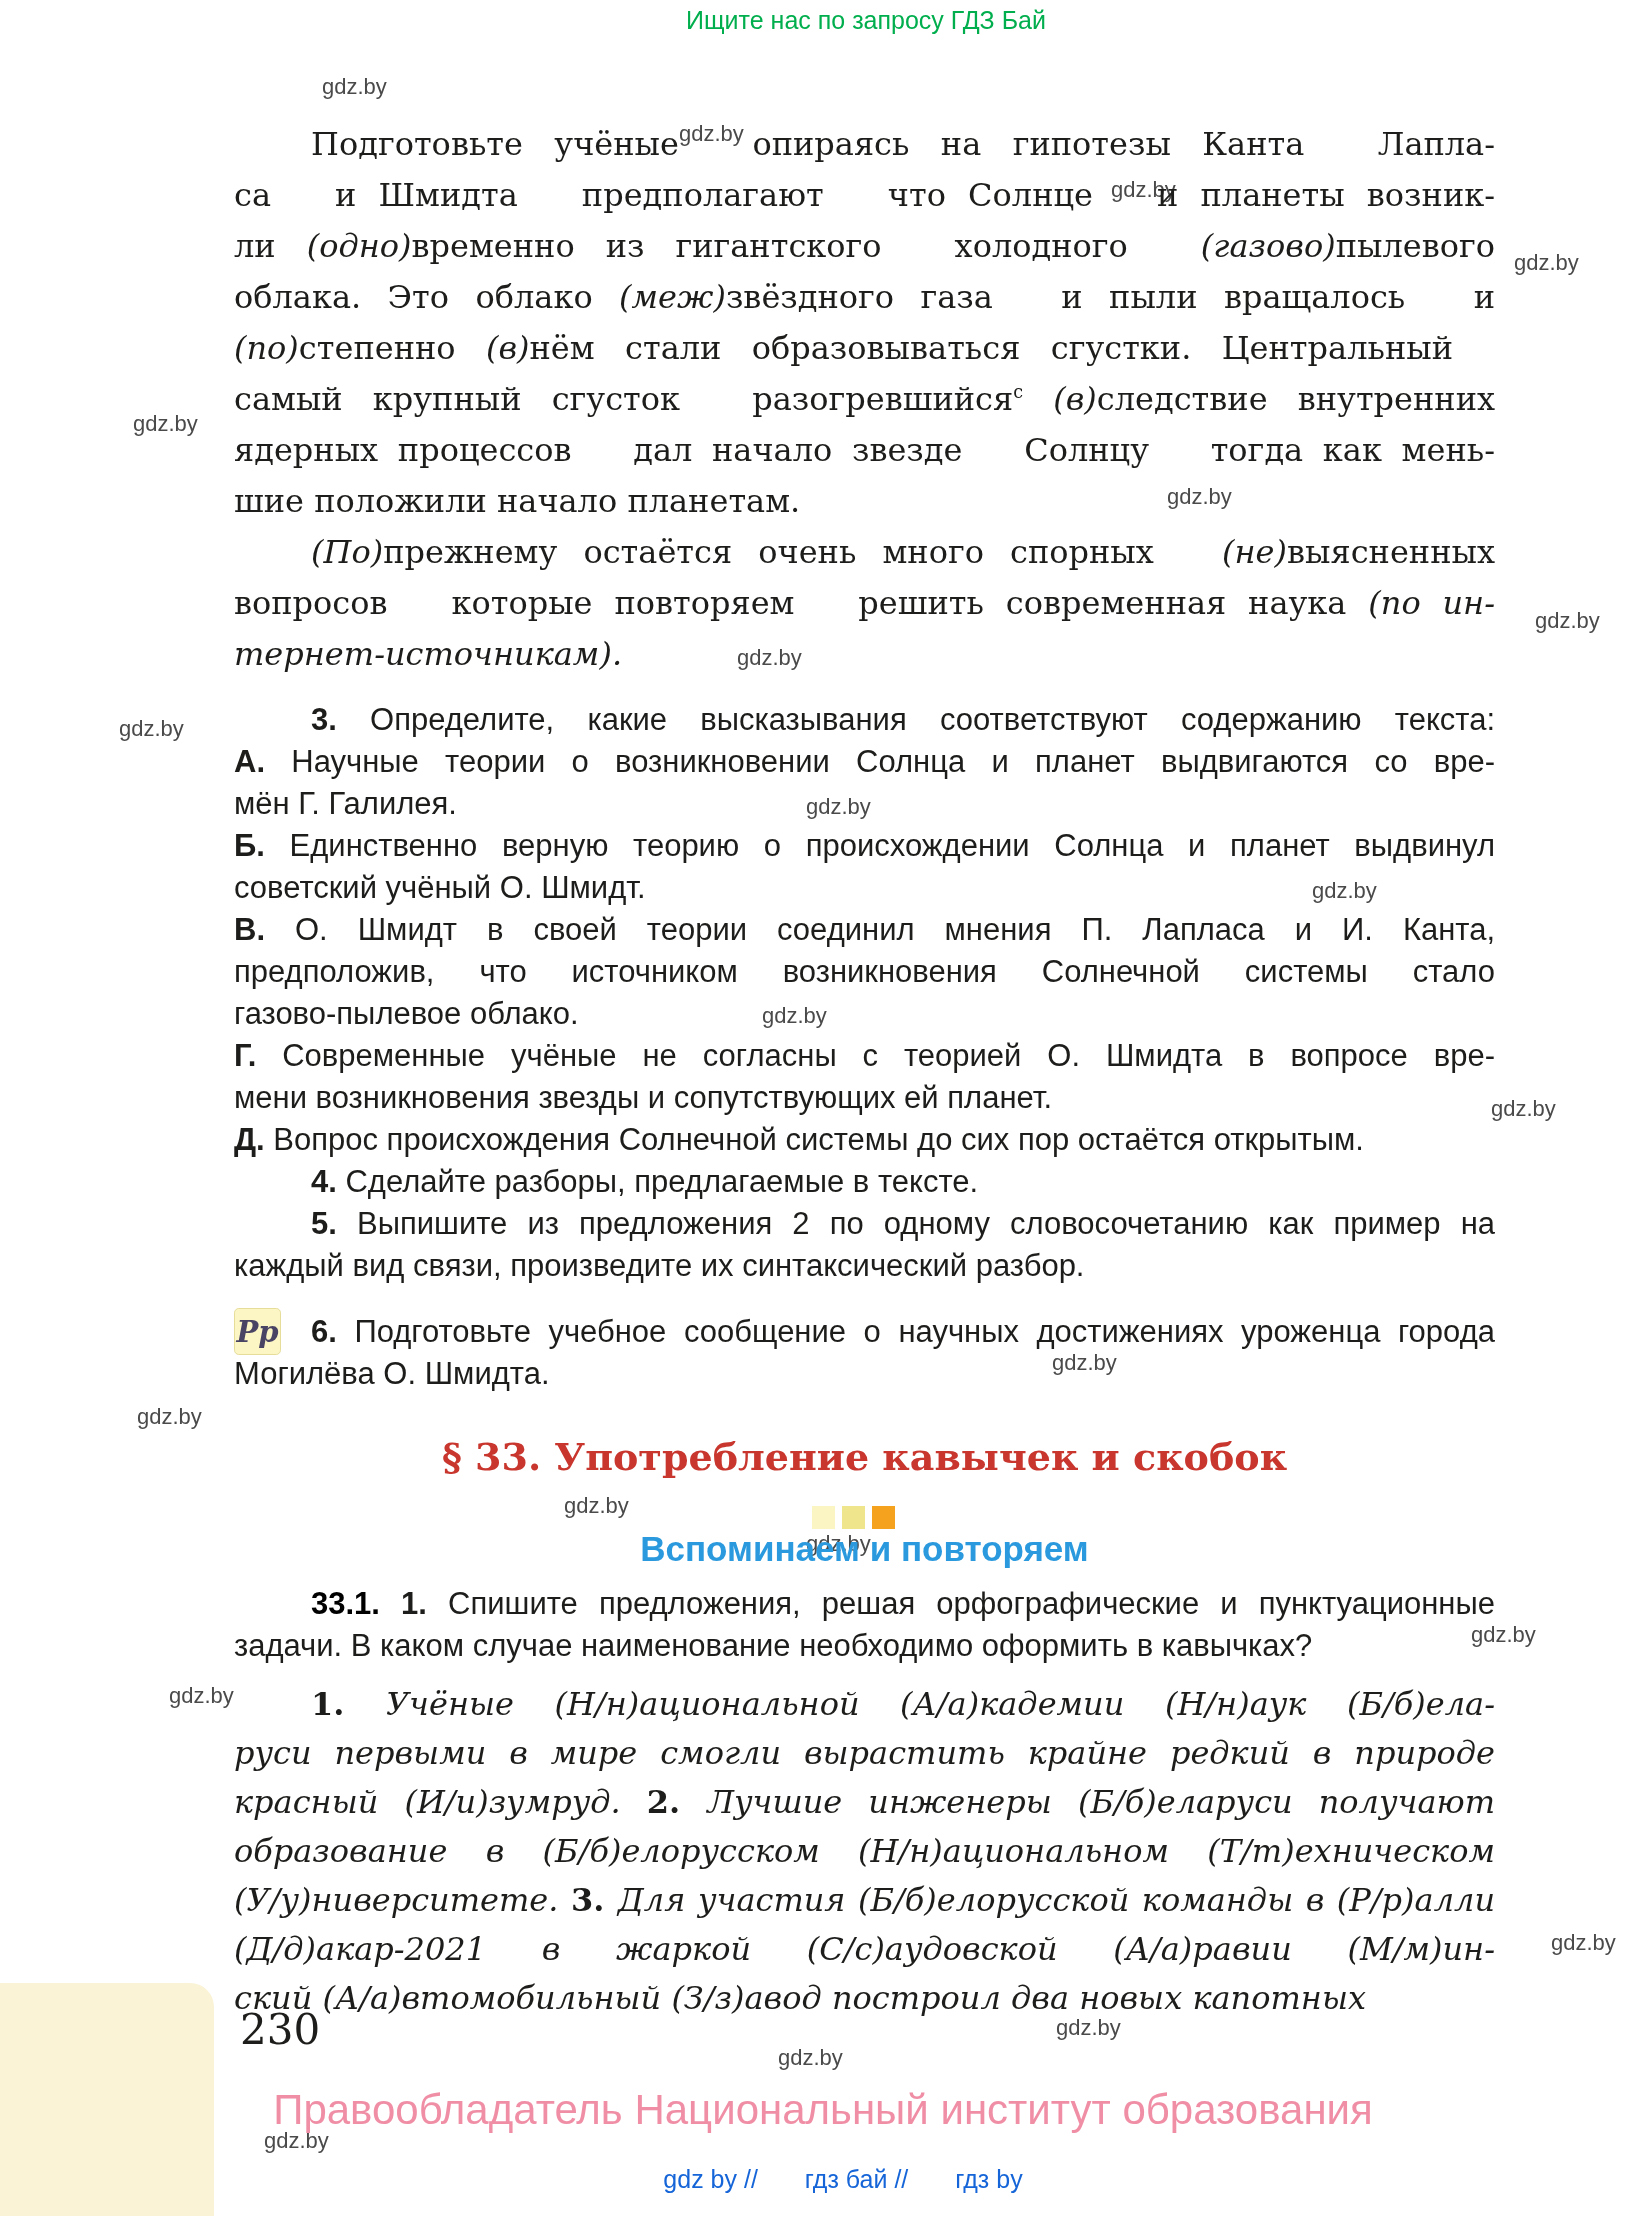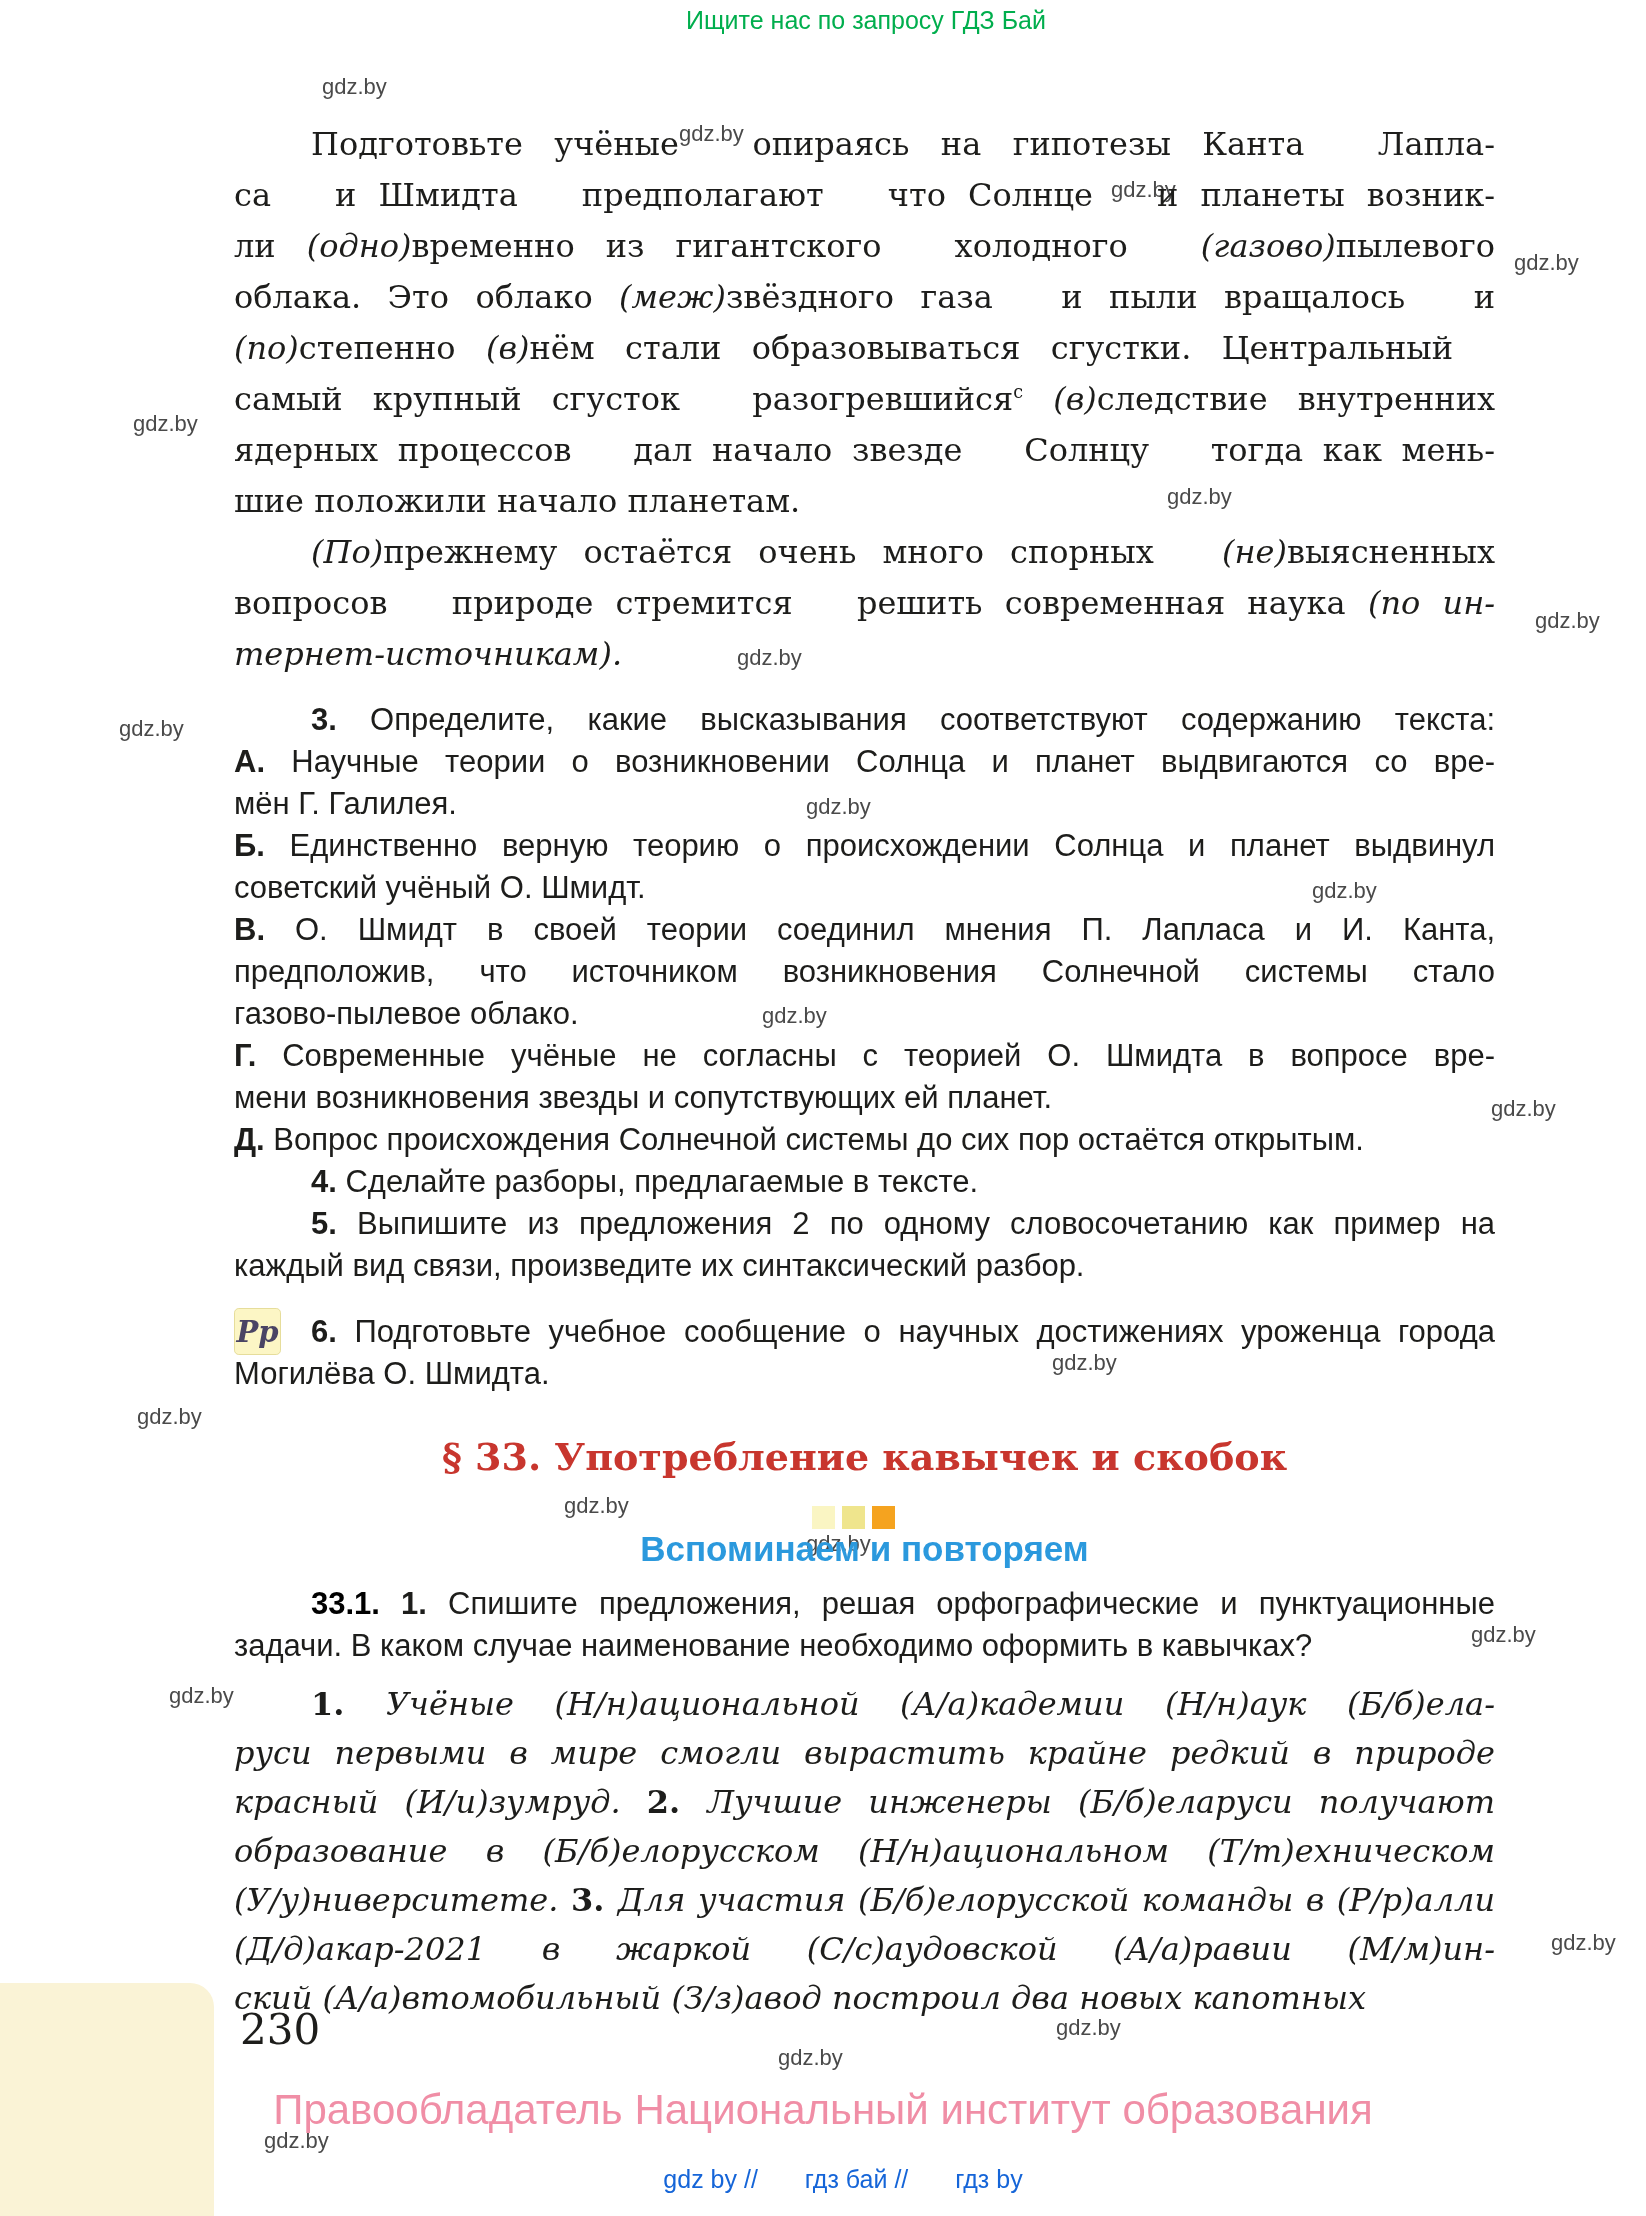--- a/index.html
+++ b/index.html
@@ -96,21 +96,21 @@
         <div class="tline"><span>са</span><span class="gap"></span><span> и Шмидта</span><span class="gap"></span><span> предполагают</span><span class="gap"></span><span> что Солнце</span><span class="gap"></span><span> и планеты возник-</span></div>
         <div class="tline"><span>ли </span><span class="it">(одно)</span><span>временно из гигантского</span><span class="gap"></span><span> холодного</span><span class="gap"></span><span> </span><span class="it">(газово)</span><span>пылевого</span></div>
         <div class="tline"><span>облака. Это облако </span><span class="it">(меж)</span><span>звёздного газа</span><span class="gap"></span><span> и пыли вращалось</span><span class="gap"></span><span> и</span></div>
         <div class="tline"><span class="it">(по)</span><span>степенно </span><span class="it">(в)</span><span>нём стали образовываться сгустки. Центральный</span><span class="gap"></span></div>
         <div class="tline"><span>самый крупный сгусток</span><span class="gap"></span><span> разогревшийся</span><sup>с</sup><span> </span><span class="it">(в)</span><span>следствие внутренних</span></div>
         <div class="tline"><span>ядерных процессов</span><span class="gap"></span><span> дал начало звезде</span><span class="gap"></span><span> Солнцу</span><span class="gap"></span><span> тогда как мень-</span></div>
         <div class="tline end"><span>шие положили начало планетам.</span></div>
       </div>
     <div class="serif-block">
         <div class="tline ind"><span class="it">(По)</span><span>прежнему остаётся очень много спорных</span><span class="gap"></span><span> </span><span class="it">(не)</span><span>выясненных</span></div>
-        <div class="tline"><span>вопросов</span><span class="gap"></span><span> природе стремится</span><span class="gap"></span><span> решить современная наука </span><span class="it">(по ин-</span></div>
+        <div class="tline"><span>вопросов</span><span class="gap"></span><span> которые повторяем</span><span class="gap"></span><span> решить современная наука </span><span class="it">(по ин-</span></div>
         <div class="tline end"><span class="it">тернет-источникам).</span></div>
       </div>
 
     <div class="sans-block t3">
         <div class="tline ind"><span class="bd">3.</span><span> Определите, какие высказывания соответствуют содержанию текста:</span></div>
         <div class="tline"><span class="bd">А.</span><span> Научные теории о возникновении Солнца и планет выдвигаются со вре-</span></div>
         <div class="tline end"><span>мён Г. Галилея.</span></div>
         <div class="tline"><span class="bd">Б.</span><span> Единственно верную теорию о происхождении Солнца и планет выдвинул</span></div>
         <div class="tline end"><span>советский учёный О. Шмидт.</span></div>
         <div class="tline"><span class="bd">В.</span><span> О. Шмидт в своей теории соединил мнения П. Лапласа и И. Канта,</span></div>

